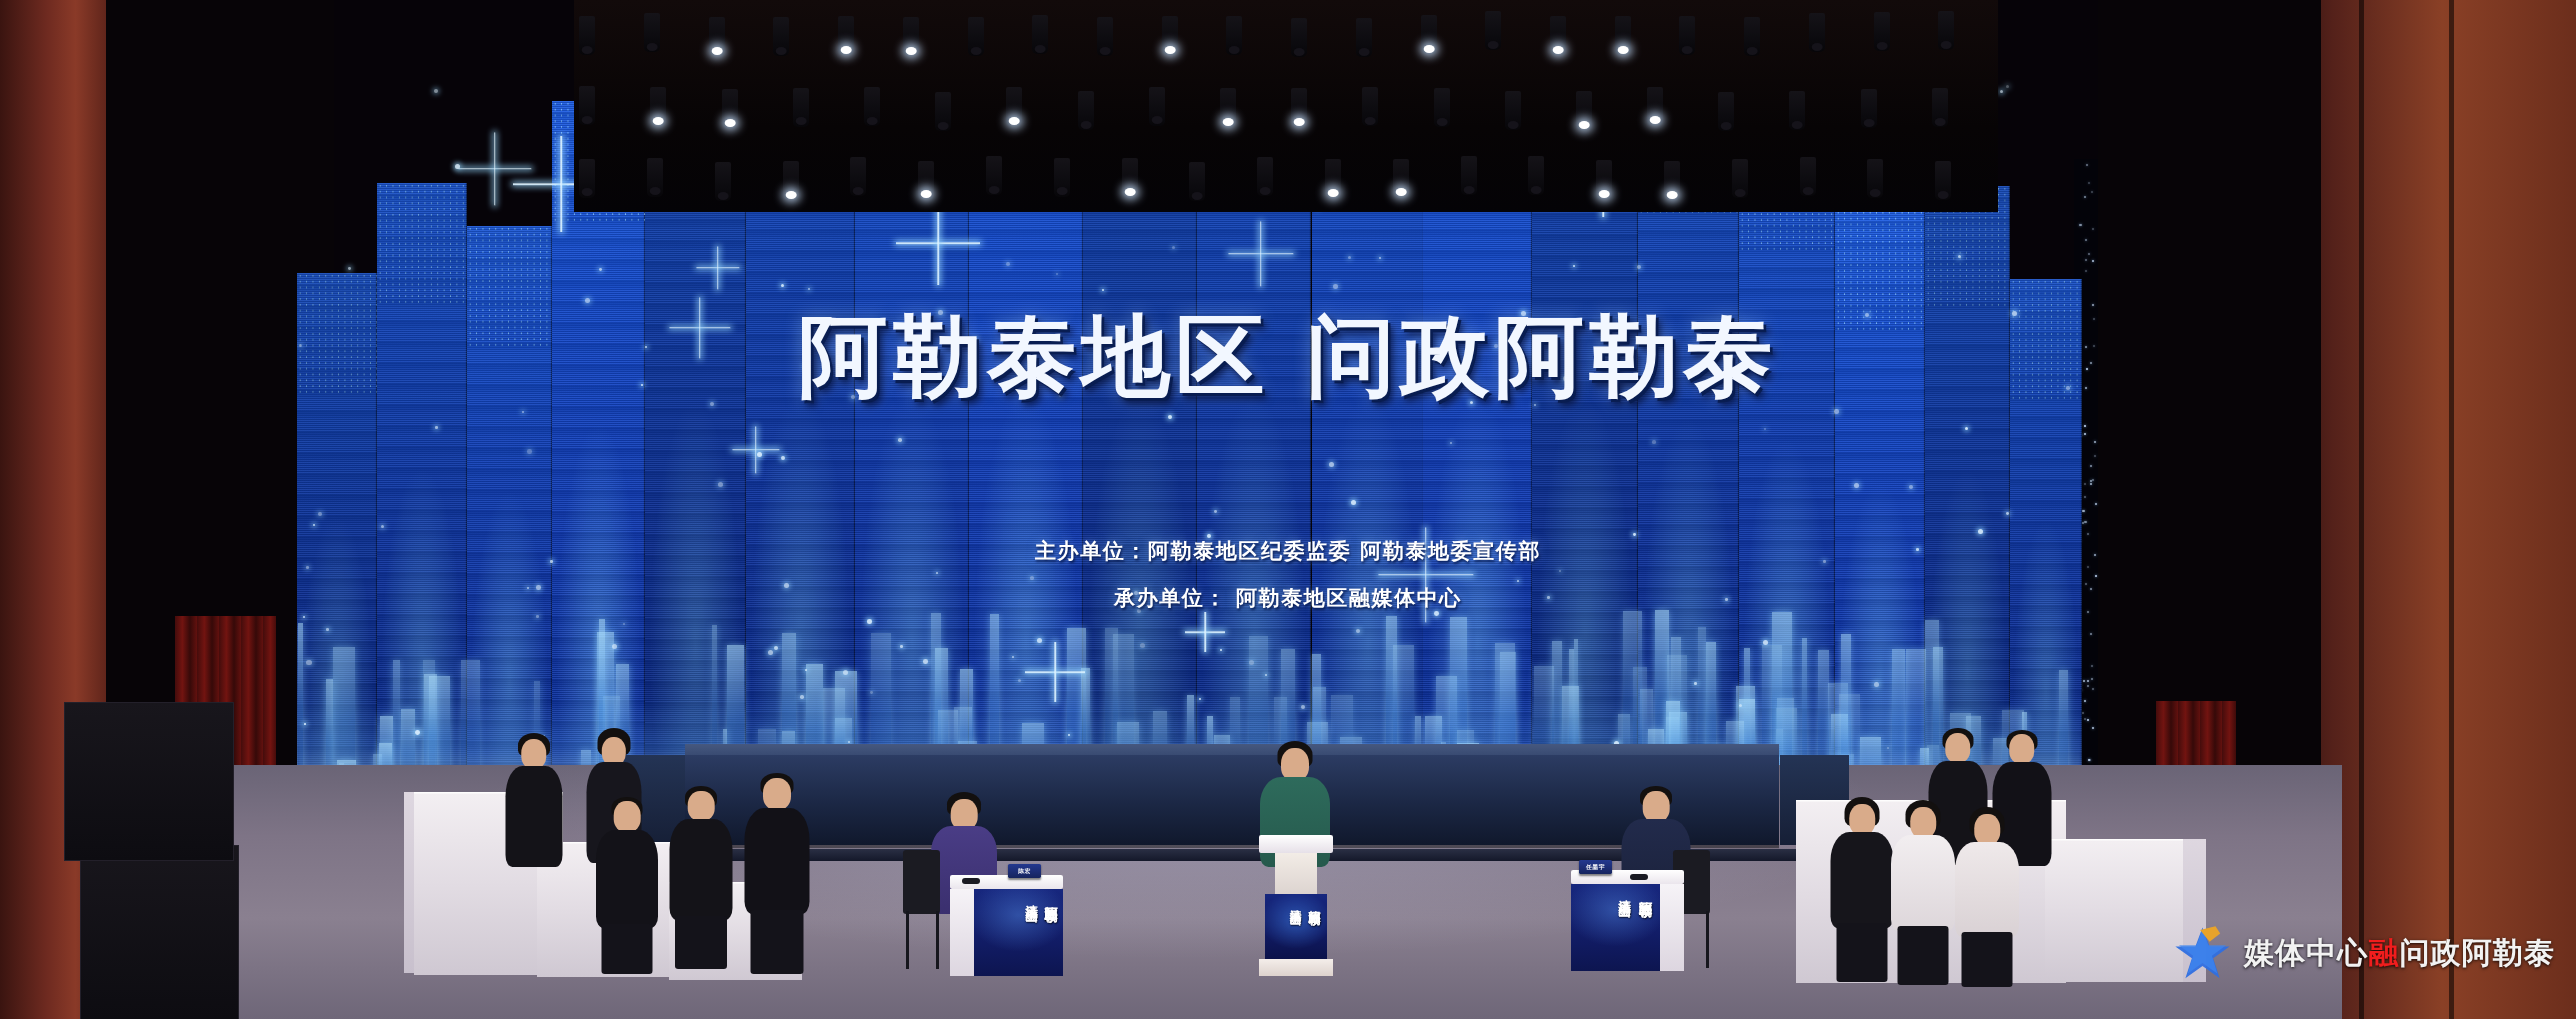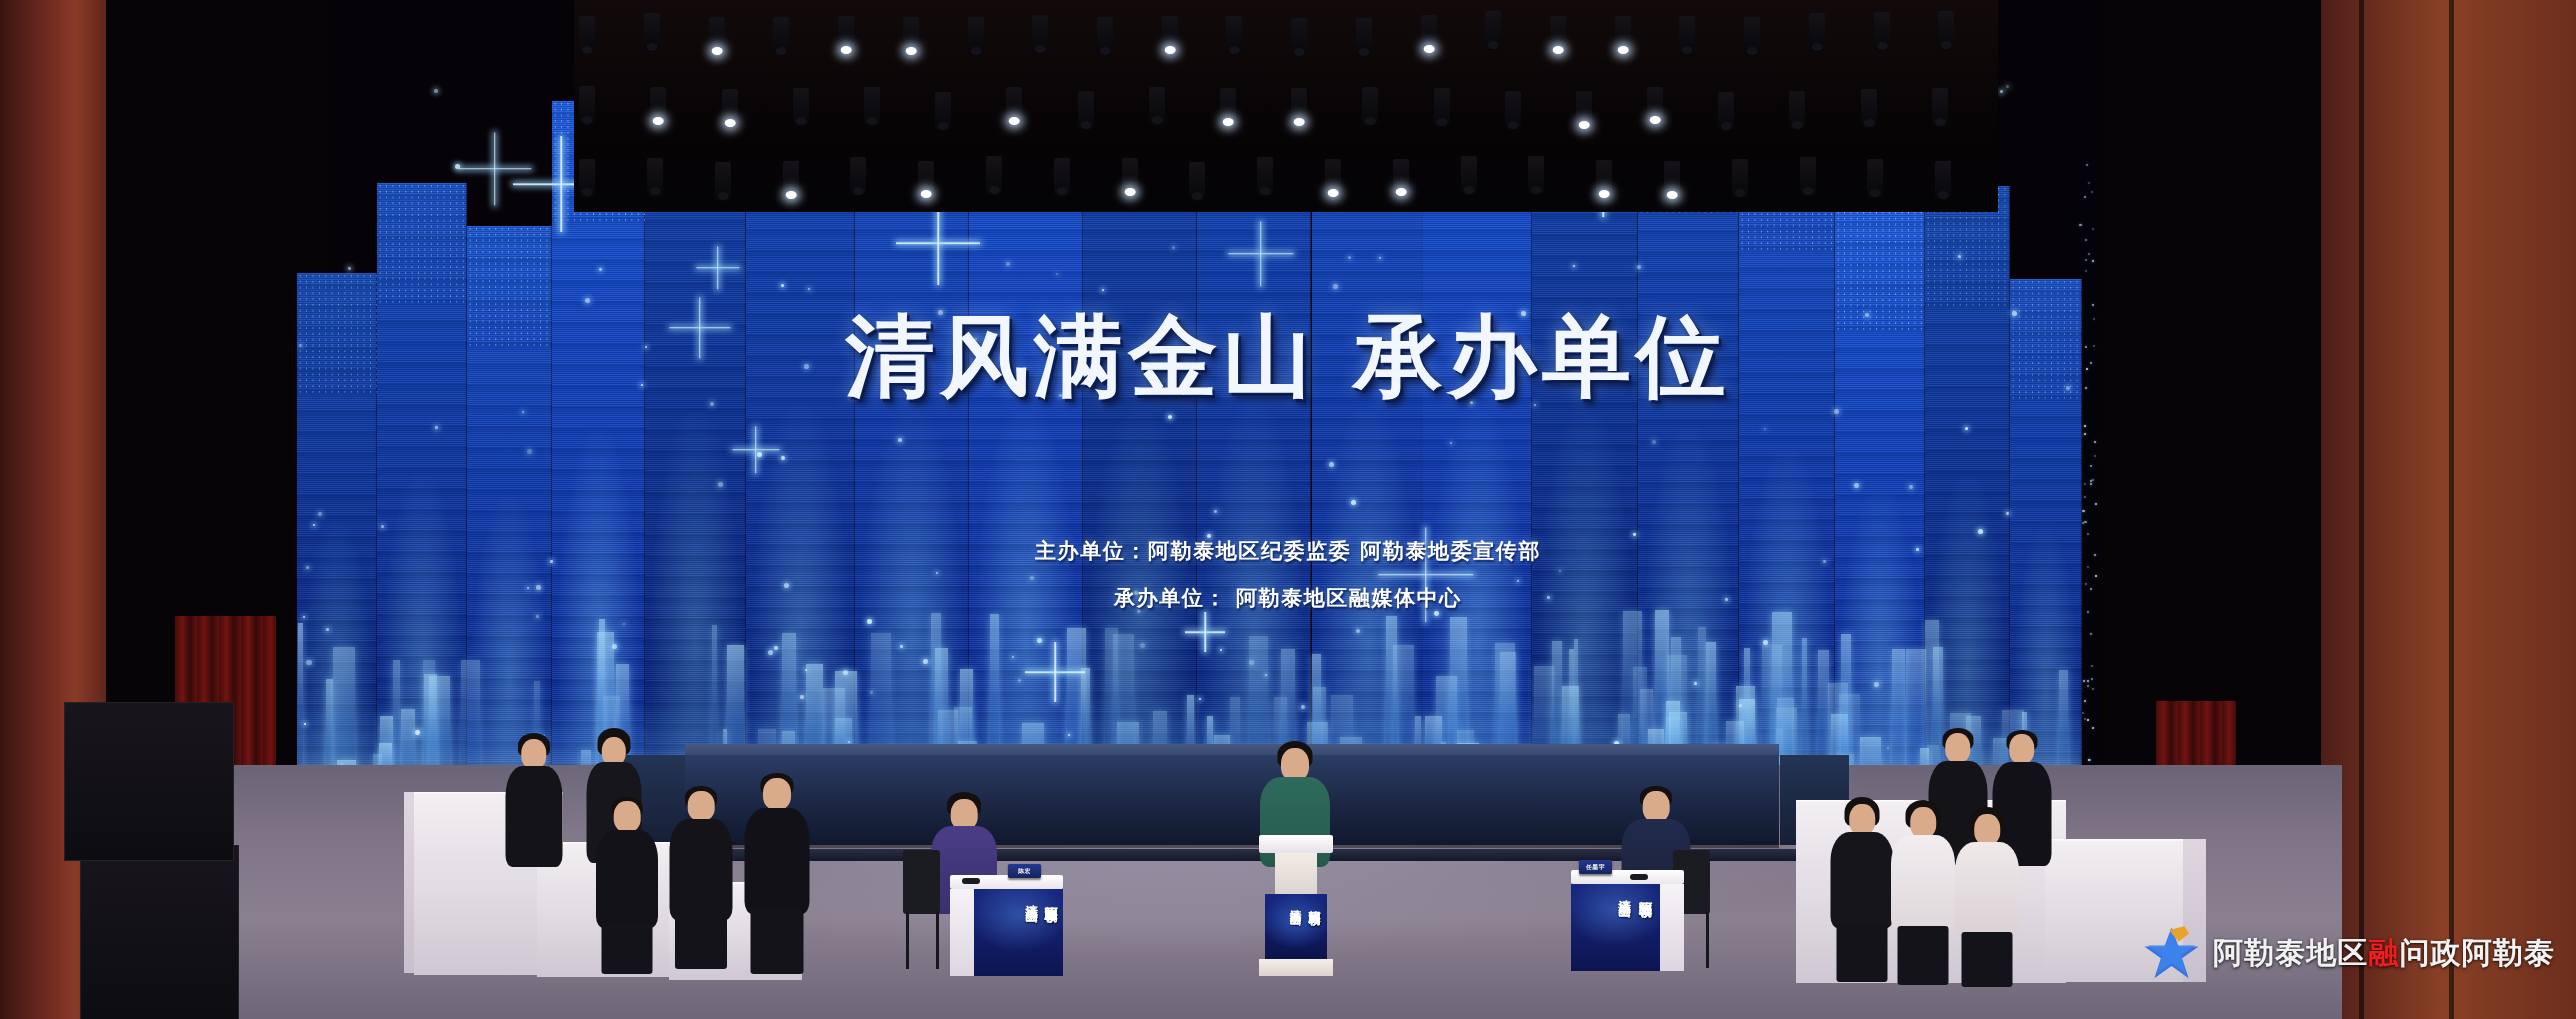--- a/index.html
+++ b/index.html
@@ -765,21 +765,21 @@
         <div class="dot" style="left: 1557px; top: 433px; width: 5px; height: 5px; opacity: 0.68;"></div>
         <div class="dot" style="left: 1082px; top: 207px; width: 2.1px; height: 2.1px; opacity: 0.71;"></div>
         <div class="dot" style="left: 288px; top: 248px; width: 5px; height: 5px; opacity: 0.66;"></div>
         <div class="dot" style="left: 1466px; top: 590px; width: 5.2px; height: 5.2px; opacity: 0.85;"></div>
         <div class="dot" style="left: 230px; top: 537px; width: 2.1px; height: 2.1px; opacity: 0.72;"></div>
         <div class="dot" style="left: 554px; top: 345px; width: 3.5px; height: 3.5px; opacity: 0.47;"></div>
         <div class="dot" style="left: 721px; top: 629px; width: 3.2px; height: 3.2px; opacity: 0.43;"></div>
       </div>
   </div>
 
-  <div class="wall-title">清风满金山 承办单位</div>
+  <div class="wall-title">阿勒泰地区 问政阿勒泰</div>
   <div class="wall-sub s1">主办单位：阿勒泰地区纪委监委  阿勒泰地委宣传部</div>
   <div class="wall-sub s2">承办单位： 阿勒泰地区融媒体中心</div>
 
   <div class="truss">
     <div class="lamp-row" id="lrow0" style="top:10.6px">
         <div class="lamp off" style="left: 5.3px; top: 5.9px;"></div>
         <div class="lamp off" style="left: 70px; top: 2.2px;"></div>
         <div class="lamp" style="left: 135px; top: 6.2px;"></div>
         <div class="lamp off" style="left: 199px; top: 6px;"></div>
         <div class="lamp" style="left: 264px; top: 5.7px;"></div>
@@ -994,20 +994,20 @@
 
   <div class="watermark">
     <div class="wm-star">
       <svg viewBox="0 0 100 100" width="59" height="59">
         <polygon points="50,6 62,38 96,38 68,58 79,92 50,71 21,92 32,58 4,38 38,38" fill="#2f6fe0" opacity="0.95"></polygon>
         <polygon points="50,8 60,36 90,36 66,54 75,84 50,66 25,84 34,54 10,36 40,36" fill="#3f86ef" opacity="0.75"></polygon>
         <path d="M46,10 L72,4 L80,16 L62,30 Z" fill="#e8a32a"></path>
       </svg>
     </div>
     <div class="wm-text">
-      <span>阿勒泰地区</span>
+      <span>媒体中心</span>
         <span class="hl">融</span>
         <span>问政阿勒泰</span>
     </div>
   </div>
 
 </div>
 
 
 </body></html>

